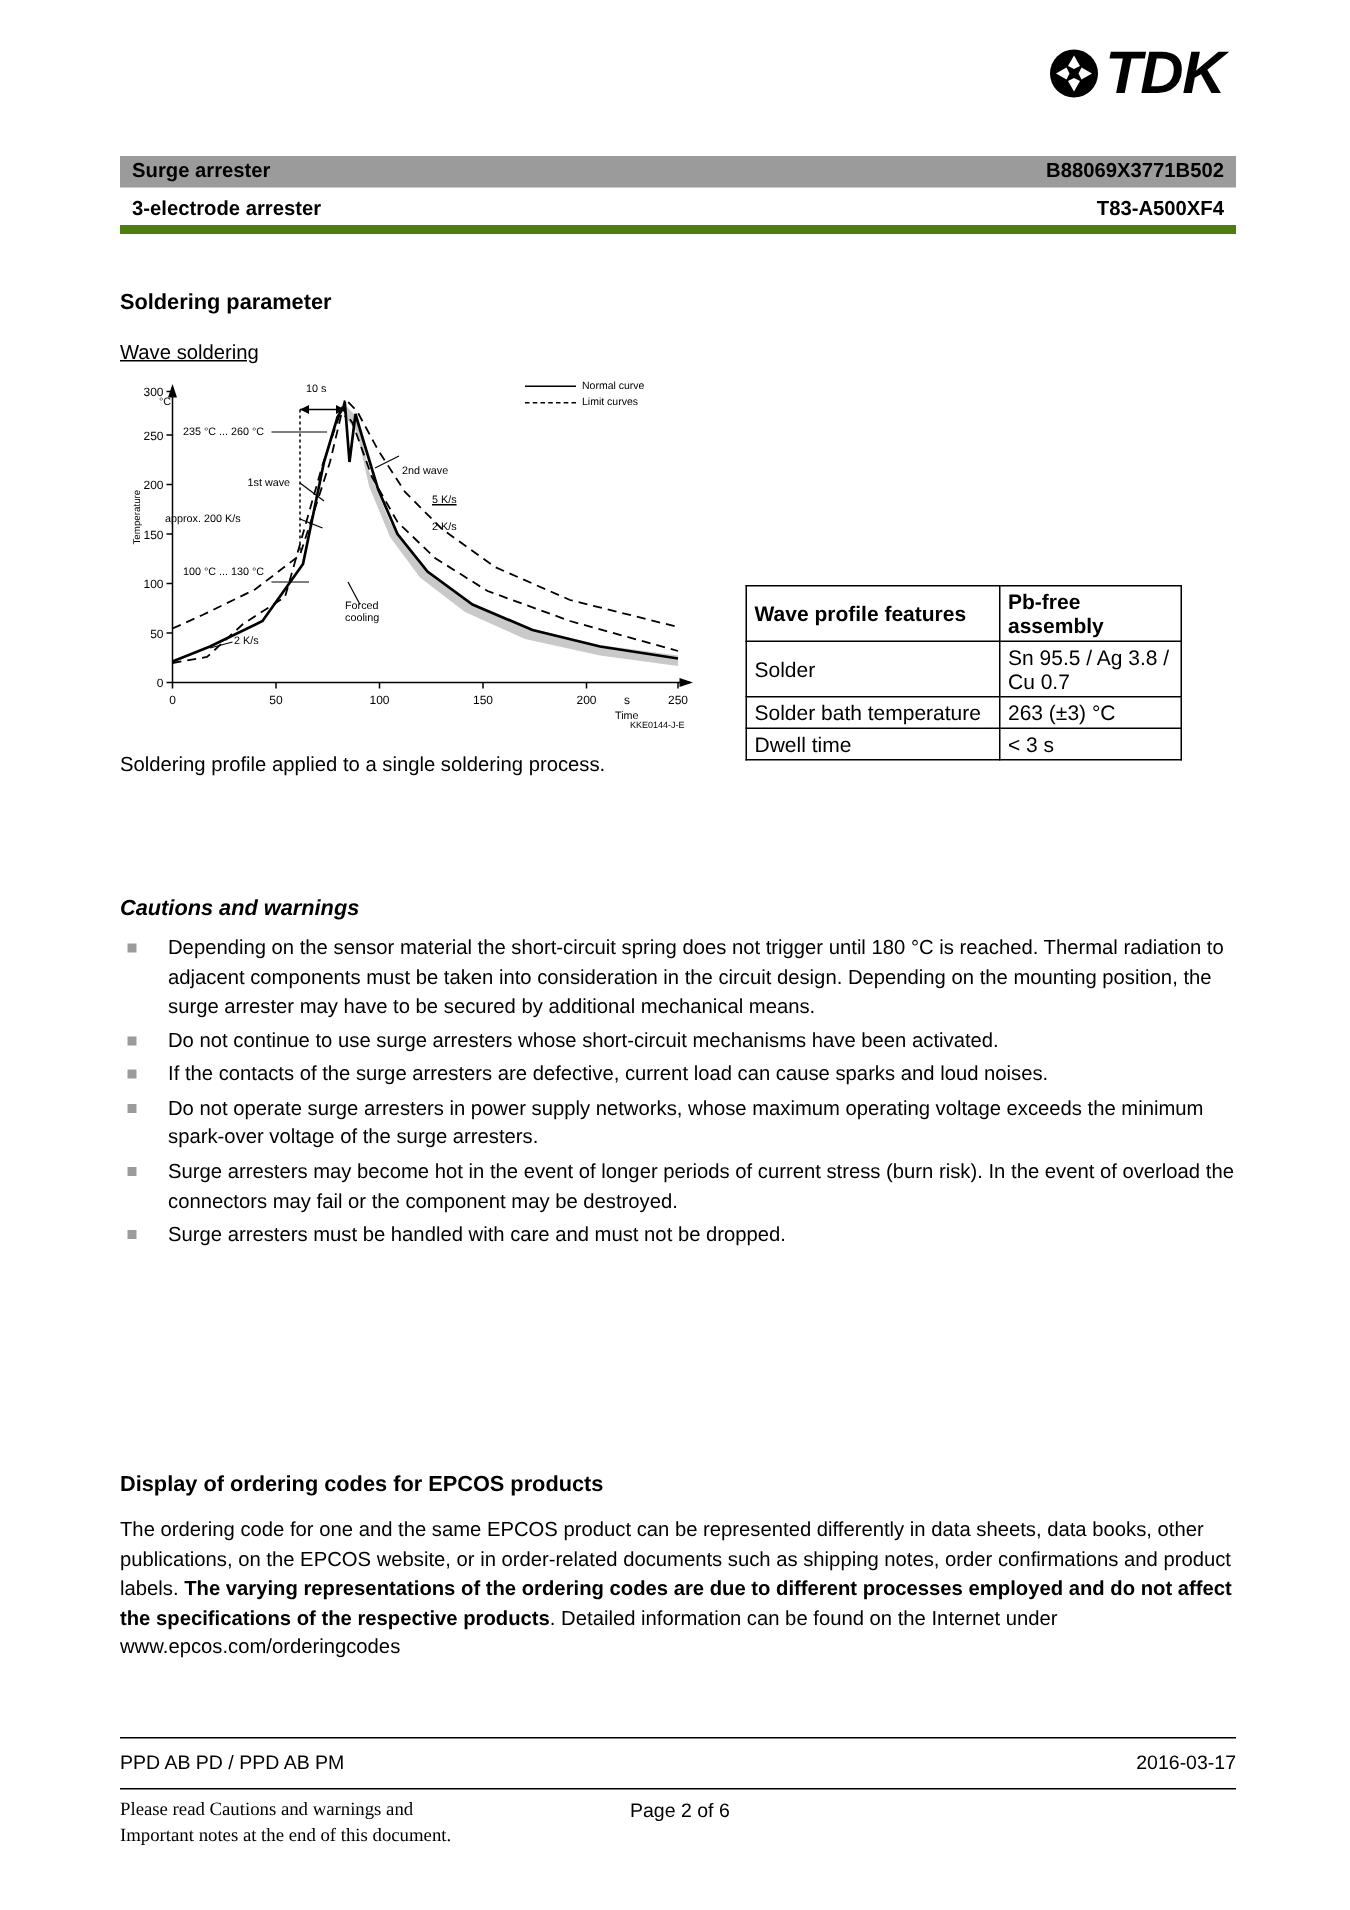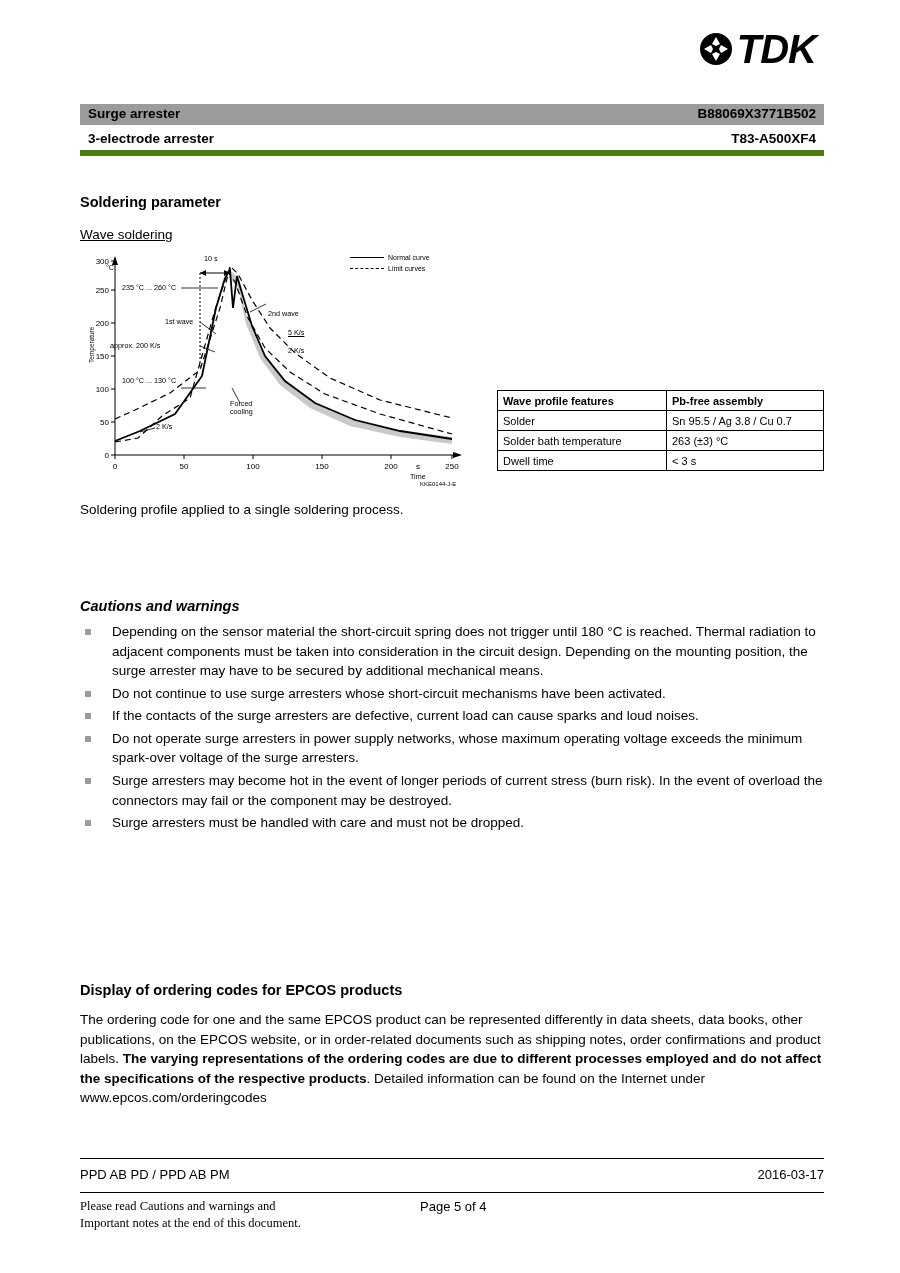--- a/index.html
+++ b/index.html
@@ -128,23 +128,23 @@
     font-size: 6.5px;
     transform: rotate(-90deg);
     transform-origin: left top;
     white-space: nowrap;
   }
   
   .wtable {
     position: absolute;
     left: 497px;
     top: 390px;
-    width: 327px;
+    width: 291px;
     border-collapse: collapse;
-    font-size: 11px;
+    font-size: 14px;
   }
   .wtable td, .wtable th {
     border: 1px solid #000;
     padding: 2px 5px;
     text-align: left;
     font-weight: normal;
     height: 15px;
   }
   .wtable th {
     font-weight: bold;
@@ -386,15 +386,15 @@
   </div>
 
   <div class="footer-rule" style="top:1158px;"></div>
   <div class="footer-text" style="left:80px; top:1167px;">PPD AB PD / PPD AB PM</div>
   <div class="footer-text" style="right:76px; top:1167px;">2016-03-17</div>
   <div class="footer-rule" style="top:1192px;"></div>
   <div class="footer-serif" style="left:80px; top:1198px; width:300px;">
     <div>Please read Cautions and warnings and</div>
     <div>Important notes at the end of this document.</div>
   </div>
-  <div class="footer-text" style="left:420px; top:1199px;">Page 5 of 4</div>
+  <div class="footer-text" style="left:420px; top:1199px;">Page 2 of 6</div>
 
 </div>
 
 </body></html>

